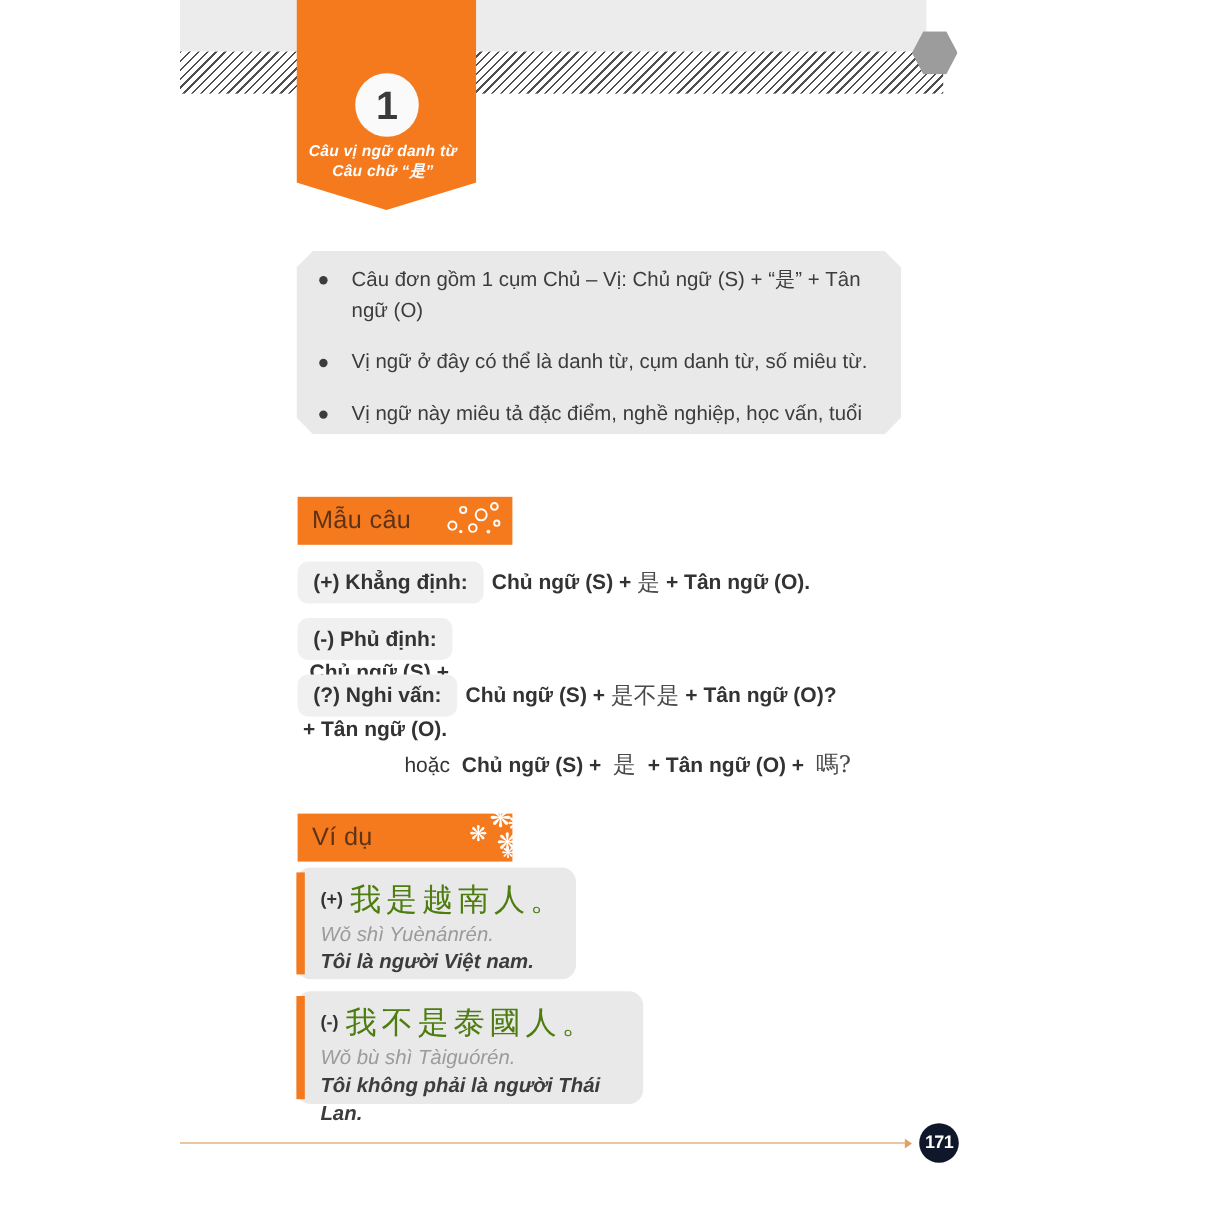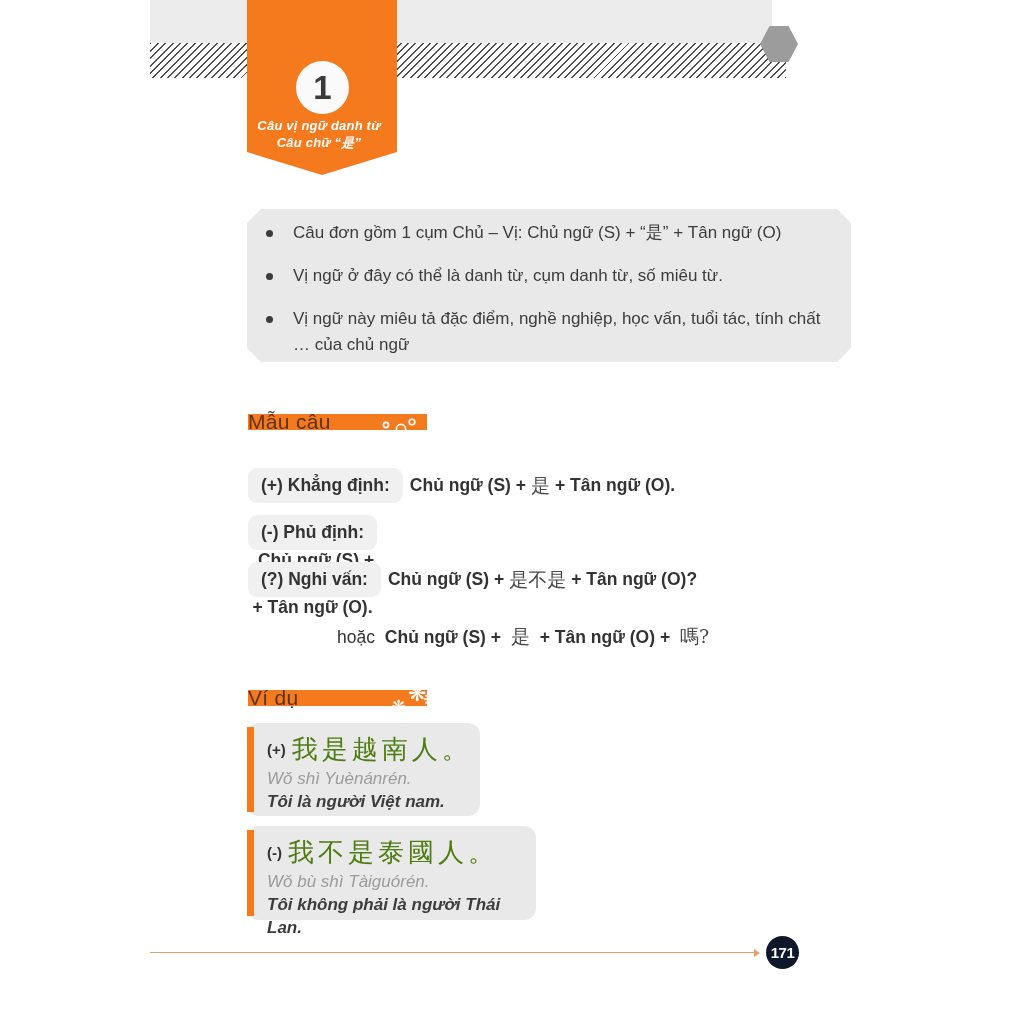--- a/index.html
+++ b/index.html
@@ -19,36 +19,36 @@
   .ribbon { left:247px; top:0; width:150px; height:175px; background:#F5791D;
             clip-path:polygon(0 0,100% 0,100% 86.9%,50% 100%,0 86.9%); z-index:5; }
   .lesson-circle { left:49px; top:61px; width:53px; height:53px; border-radius:50%;
                    background:#FAFAFA; display:flex; align-items:center; justify-content:center; }
   .lesson-number { font-size:33px; font-weight:bold; color:#3A3A3A; }
   .ribbon-title { left:0; top:117px; width:144px; text-align:center; color:#ffffff;
                   font-size:13px; line-height:17px; font-style:italic; font-weight:bold;
                   letter-spacing:.2px; }
 
   
-  .summary-box { left:247px; top:209px; width:604px; height:153px; background:#E9E9E9;
+  .summary-box { left:247px; top:209px; width:504px; height:153px; background:#E9E9E9;
                  clip-path:polygon(14px 0,calc(100% - 14px) 0,100% 14px,100% calc(100% - 14px),
                            calc(100% - 14px) 100%,14px 100%,0 calc(100% - 14px),0 14px);
                  padding:11px 28px 0 0;border-radius:10px; }
   .summary-box ul { list-style:none; }
   .summary-box li { position:relative; padding-left:46px; margin-bottom:17px;
                     font-size:17px; line-height:26px; color:#3C3C3C; }
   .summary-box li .dot { position:absolute; left:19px; top:10px; width:7px; height:7px;
                          border-radius:50%; background:#3C3C3C; }
 
   
-  .section-header { width:179px; height:16px; background:#F5791D; display:flex;
-                    align-items:center; overflow:visible; }
+  .section-header { width:179px; height:40px; background:#F5791D; display:flex;
+                    align-items:center; padding-left:12px; overflow:visible; }
   .section-header .title { font-size:21px; color:#5C3317; letter-spacing:.3px; }
   .hdr-mau { left:248px; top:414px; }
-  .hdr-vi  { left:248px; top:678px;margin-top:12px; }
+  .hdr-vi  { left:248px; top:678px; }
   .bubbles { position:absolute; right:6px; top:2px; }
   .flower { position:absolute; color:#ffffff; font-size:20px; line-height:1; }
 
   
   .formula-row { left:248px; display:flex; align-items:center; font-size:17.5px;
                  font-weight:bold; color:#333333; white-space:nowrap; }
   .formula-row .pill { background:#F0F0F0; border-radius:9px; padding:7px 13px; }
   .formula-row .rest { margin-left:7px; }
   .cjk { font-family:"DejaVu Serif",serif; font-weight:normal; color:#4A4A4A;
          font-size:19px; margin:0 5px; }

